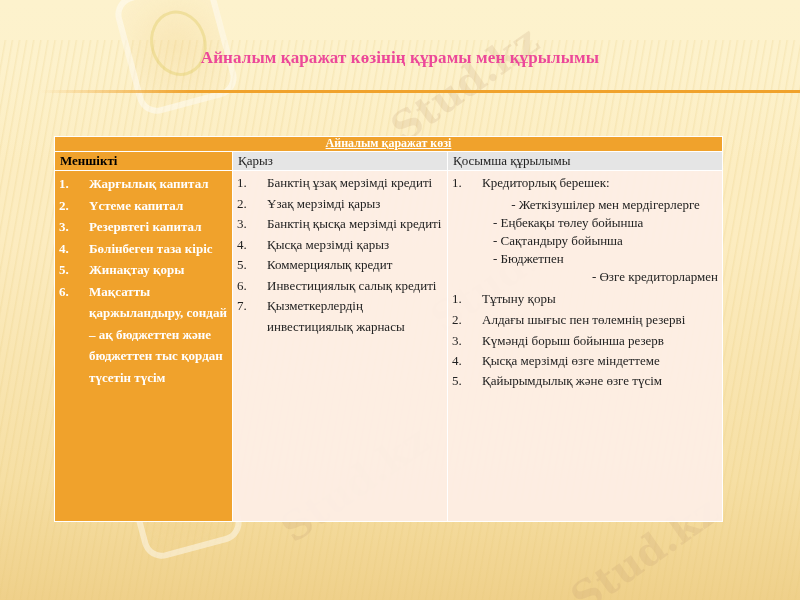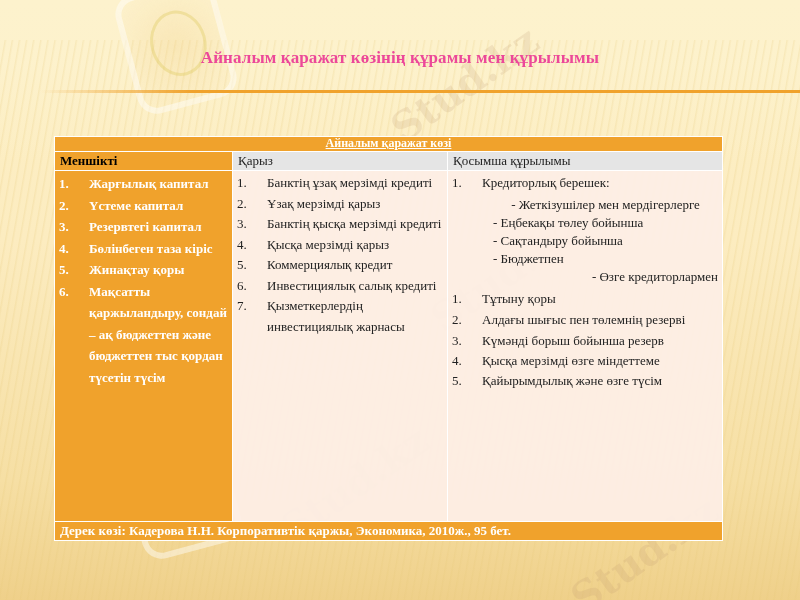--- a/index.html
+++ b/index.html
@@ -191,17 +191,14 @@
               <span class="num">4.</span>
               <span class="txt">Қысқа мерзімді өзге міндеттеме</span>
             </li>
         <li class="mid">
               <span class="num">5.</span>
               <span class="txt">Қайырымдылық және өзге түсім</span>
             </li>
       </ol>
     </td>
   </tr>
-  <tr class="foot">
-    <td colspan="3">Дерек көзі: Кадерова Н.Н. Корпоративтік қаржы, Экономика, 2010ж., 95 бет.</td>
-  </tr>
 </tbody>
   </table>
 
 </body></html>

